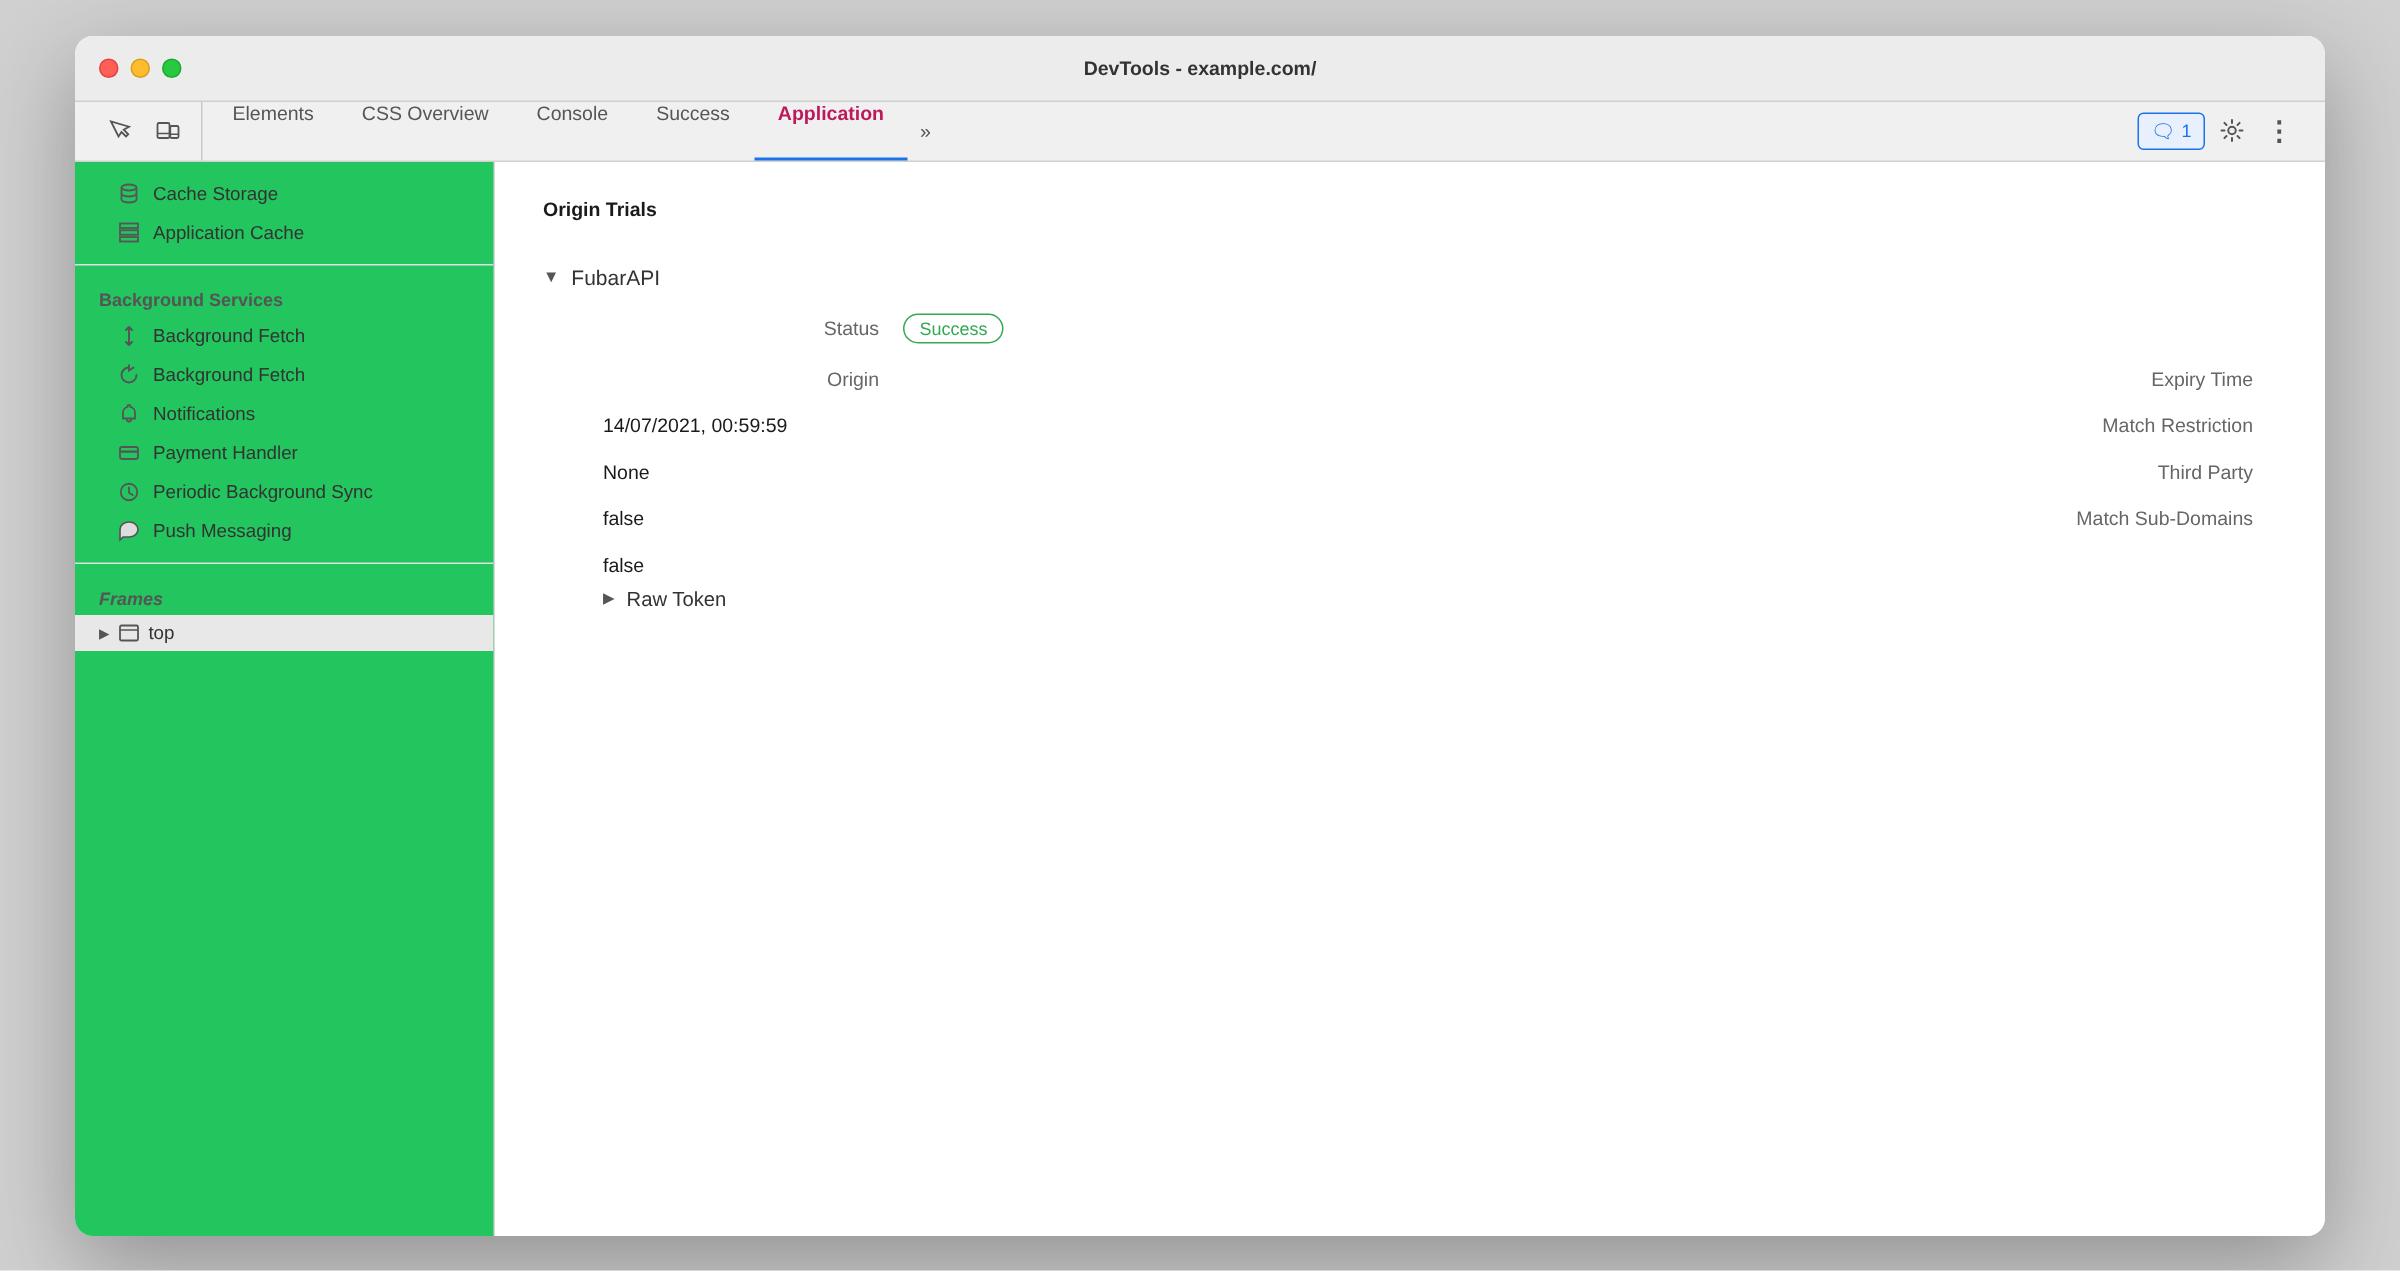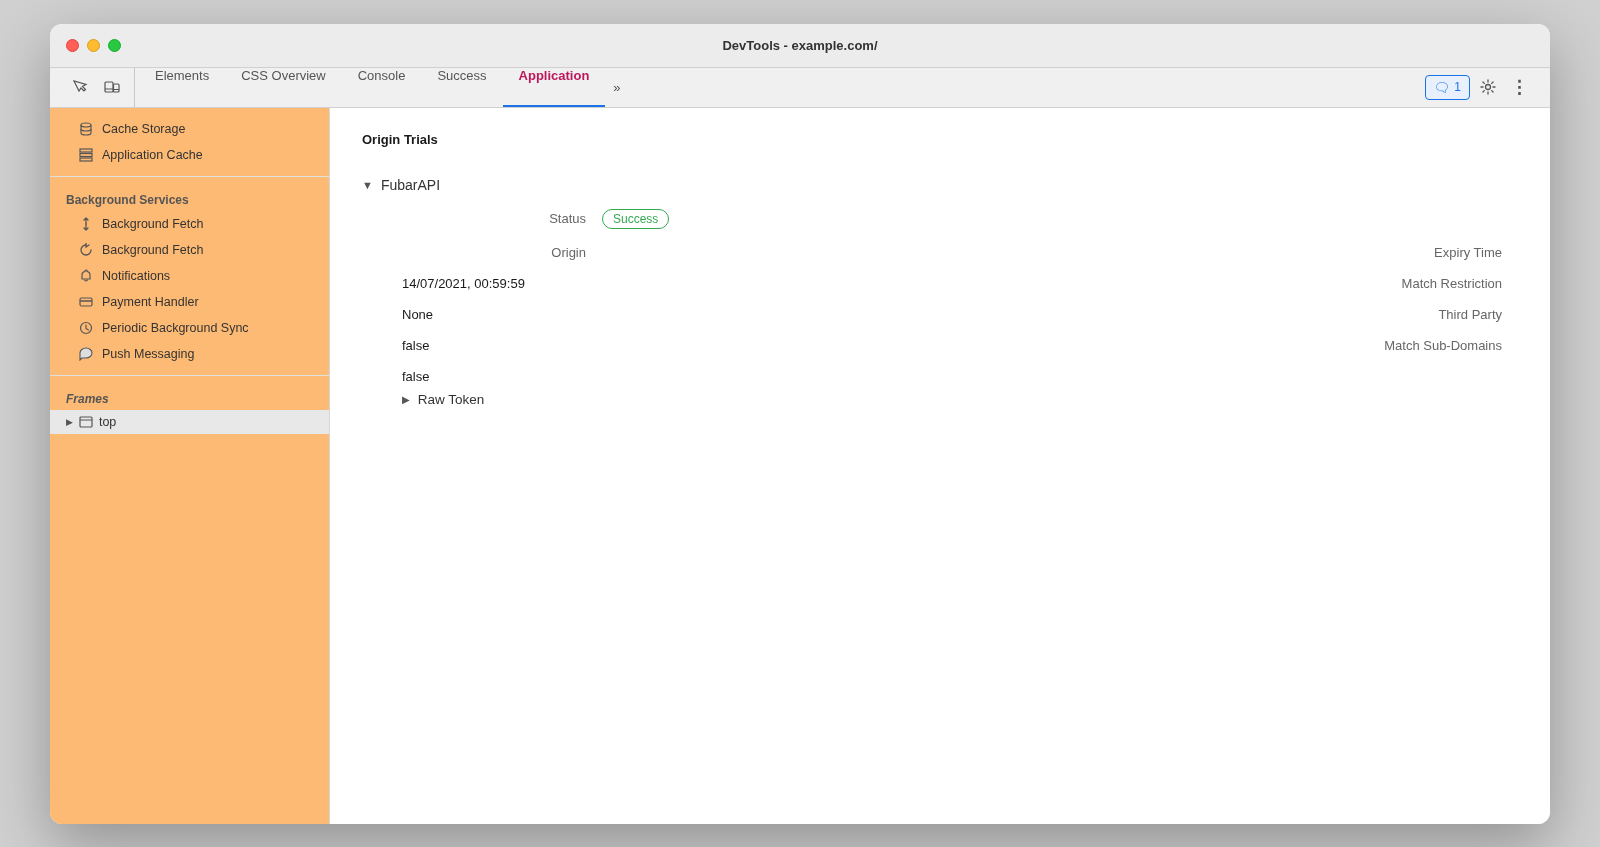--- a/index.html
+++ b/index.html
@@ -157,21 +157,21 @@
     
     .main {
       display: flex;
       flex: 1;
       overflow: hidden;
     }
 
     
     .sidebar {
       width: 280px;
-      background: #fdba74;
+      background: #22c55e;
       border-right: 1px solid #d8d8d8;
       overflow-y: auto;
       flex-shrink: 0;
       padding-bottom: 16px;
     }
 
     .sidebar-section {
       border-bottom: 1px solid #e0e0e0;
       padding: 8px 0;
     }

